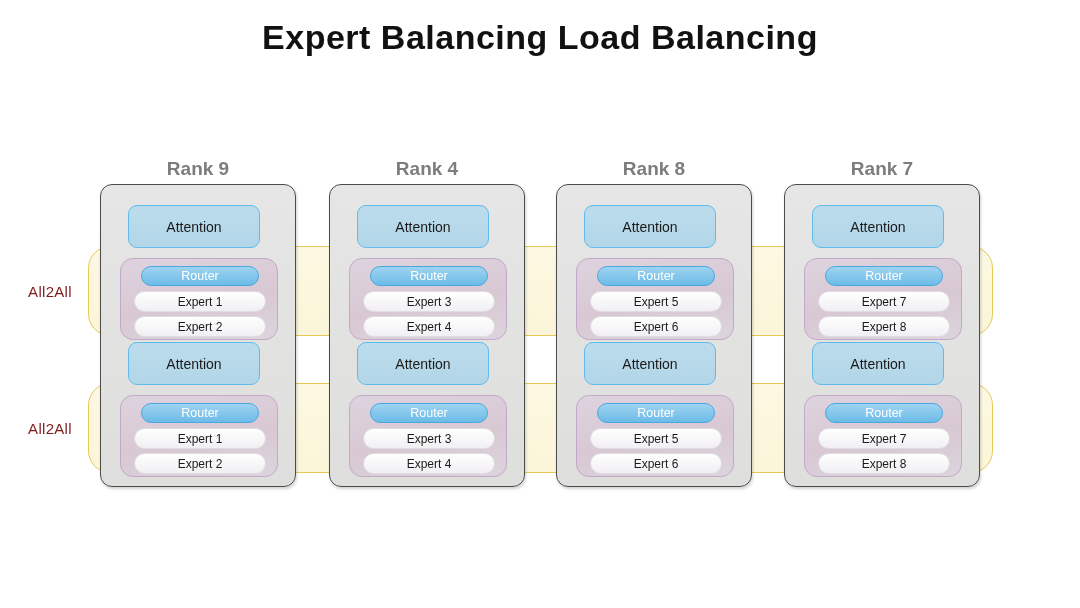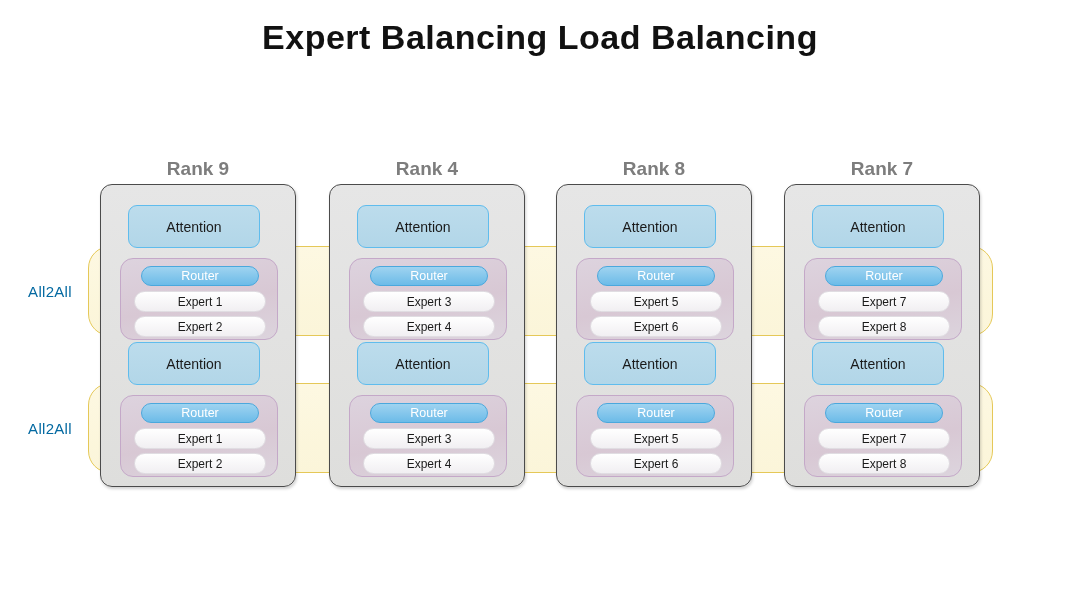--- a/index.html
+++ b/index.html
@@ -45,21 +45,21 @@
   }
   #a2a-band-1 { top: 246px; height: 90px; }
   #a2a-band-2 { top: 383px; height: 90px; }
 
   .a2a-label {
     position: absolute;
     left: 8px;
     width: 84px;
     text-align: center;
     font-size: 15px;
-    color: #0369a1;
+    color: #7f1d1d;
     letter-spacing: 0.3px;
   }
   #a2a-label-1 { top: 283px; }
   #a2a-label-2 { top: 420px; }
 
   
   .rank-label {
     position: absolute;
     width: 196px;
     text-align: center;

